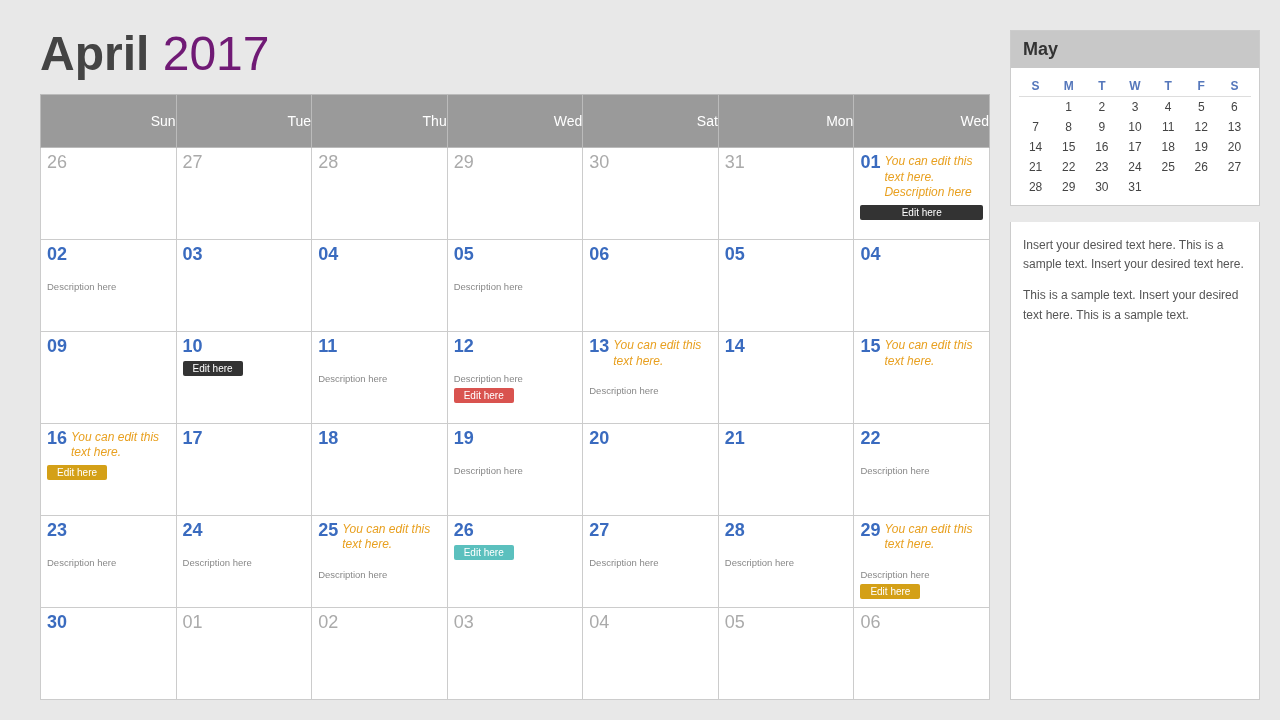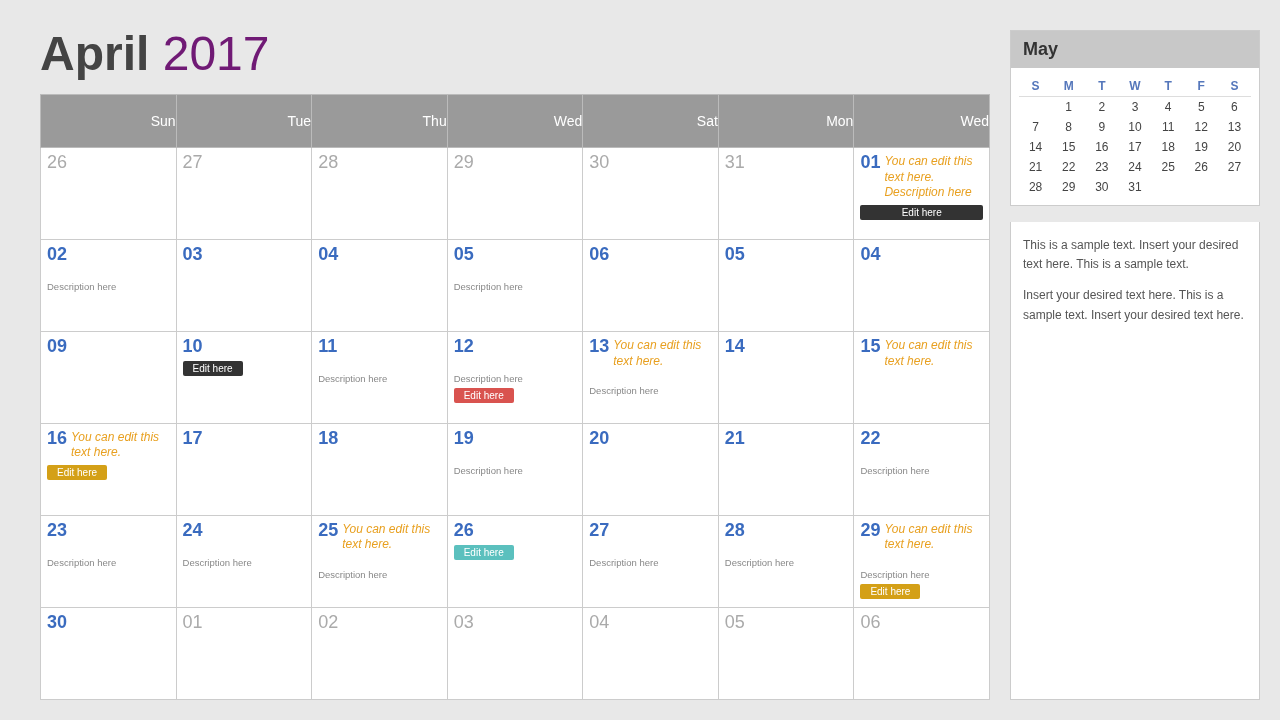--- a/index.html
+++ b/index.html
@@ -460,16 +460,16 @@
               <td>31</td>
               <td class="empty"></td>
               <td class="empty"></td>
               <td class="empty"></td>
             </tr>
           </tbody>
       </table>
     </div>
   </div>
   <div class="text-block">
+    <p>Insert your desired text here. This is a sample text. Insert your desired text here.</p>
     <p>This is a sample text. Insert your desired text here. This is a sample text.</p>
-    <p>Insert your desired text here. This is a sample text. Insert your desired text here.</p>
   </div>
 </div>
 
 </body></html>

